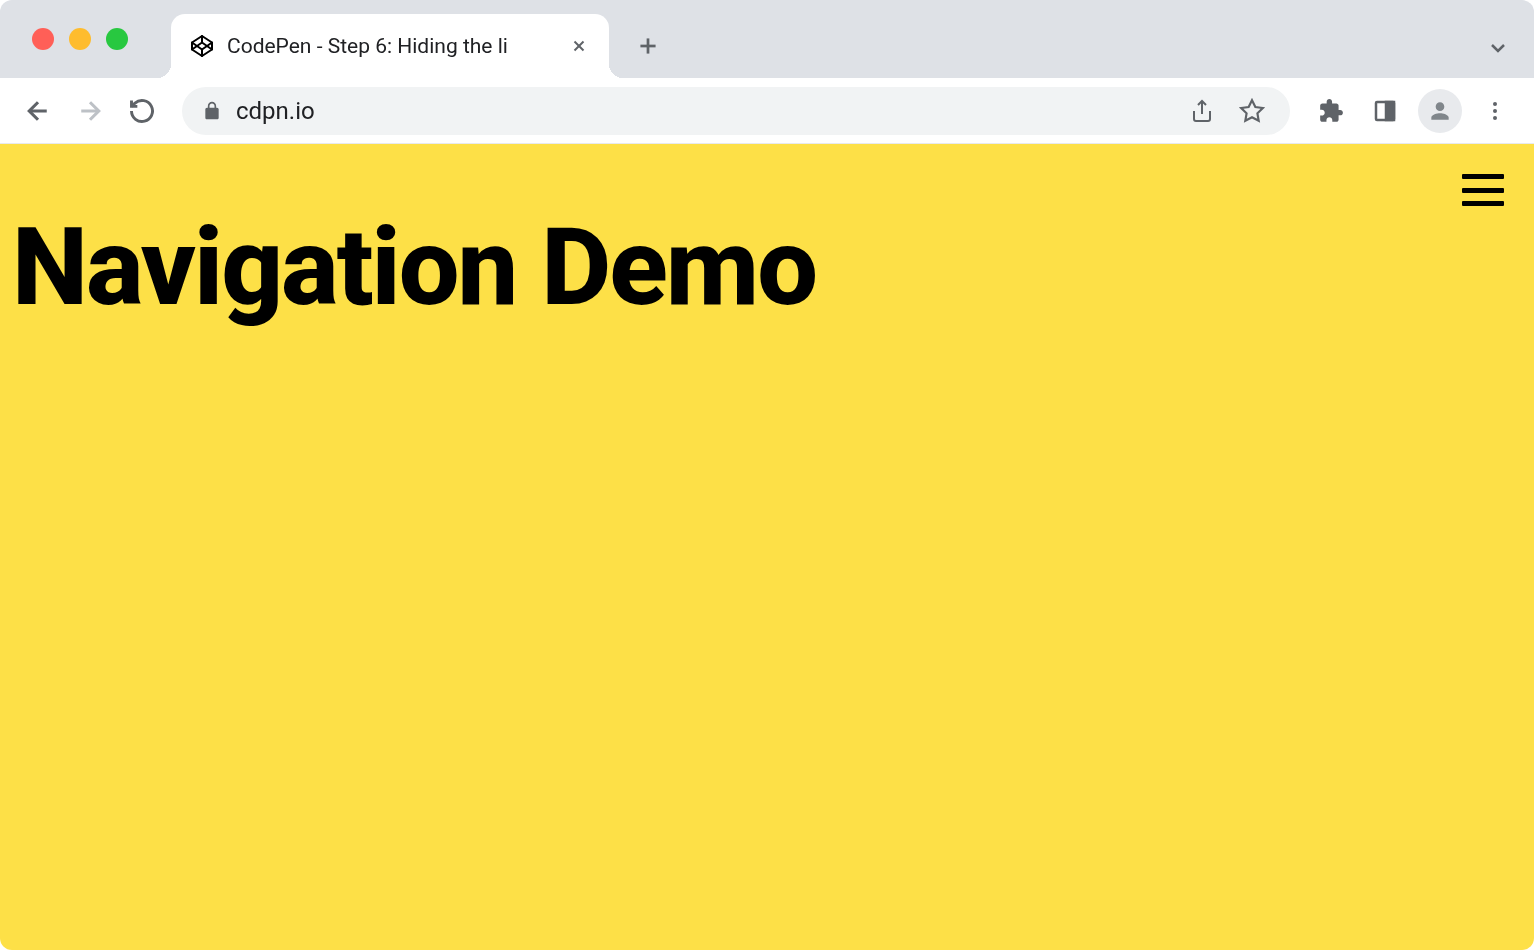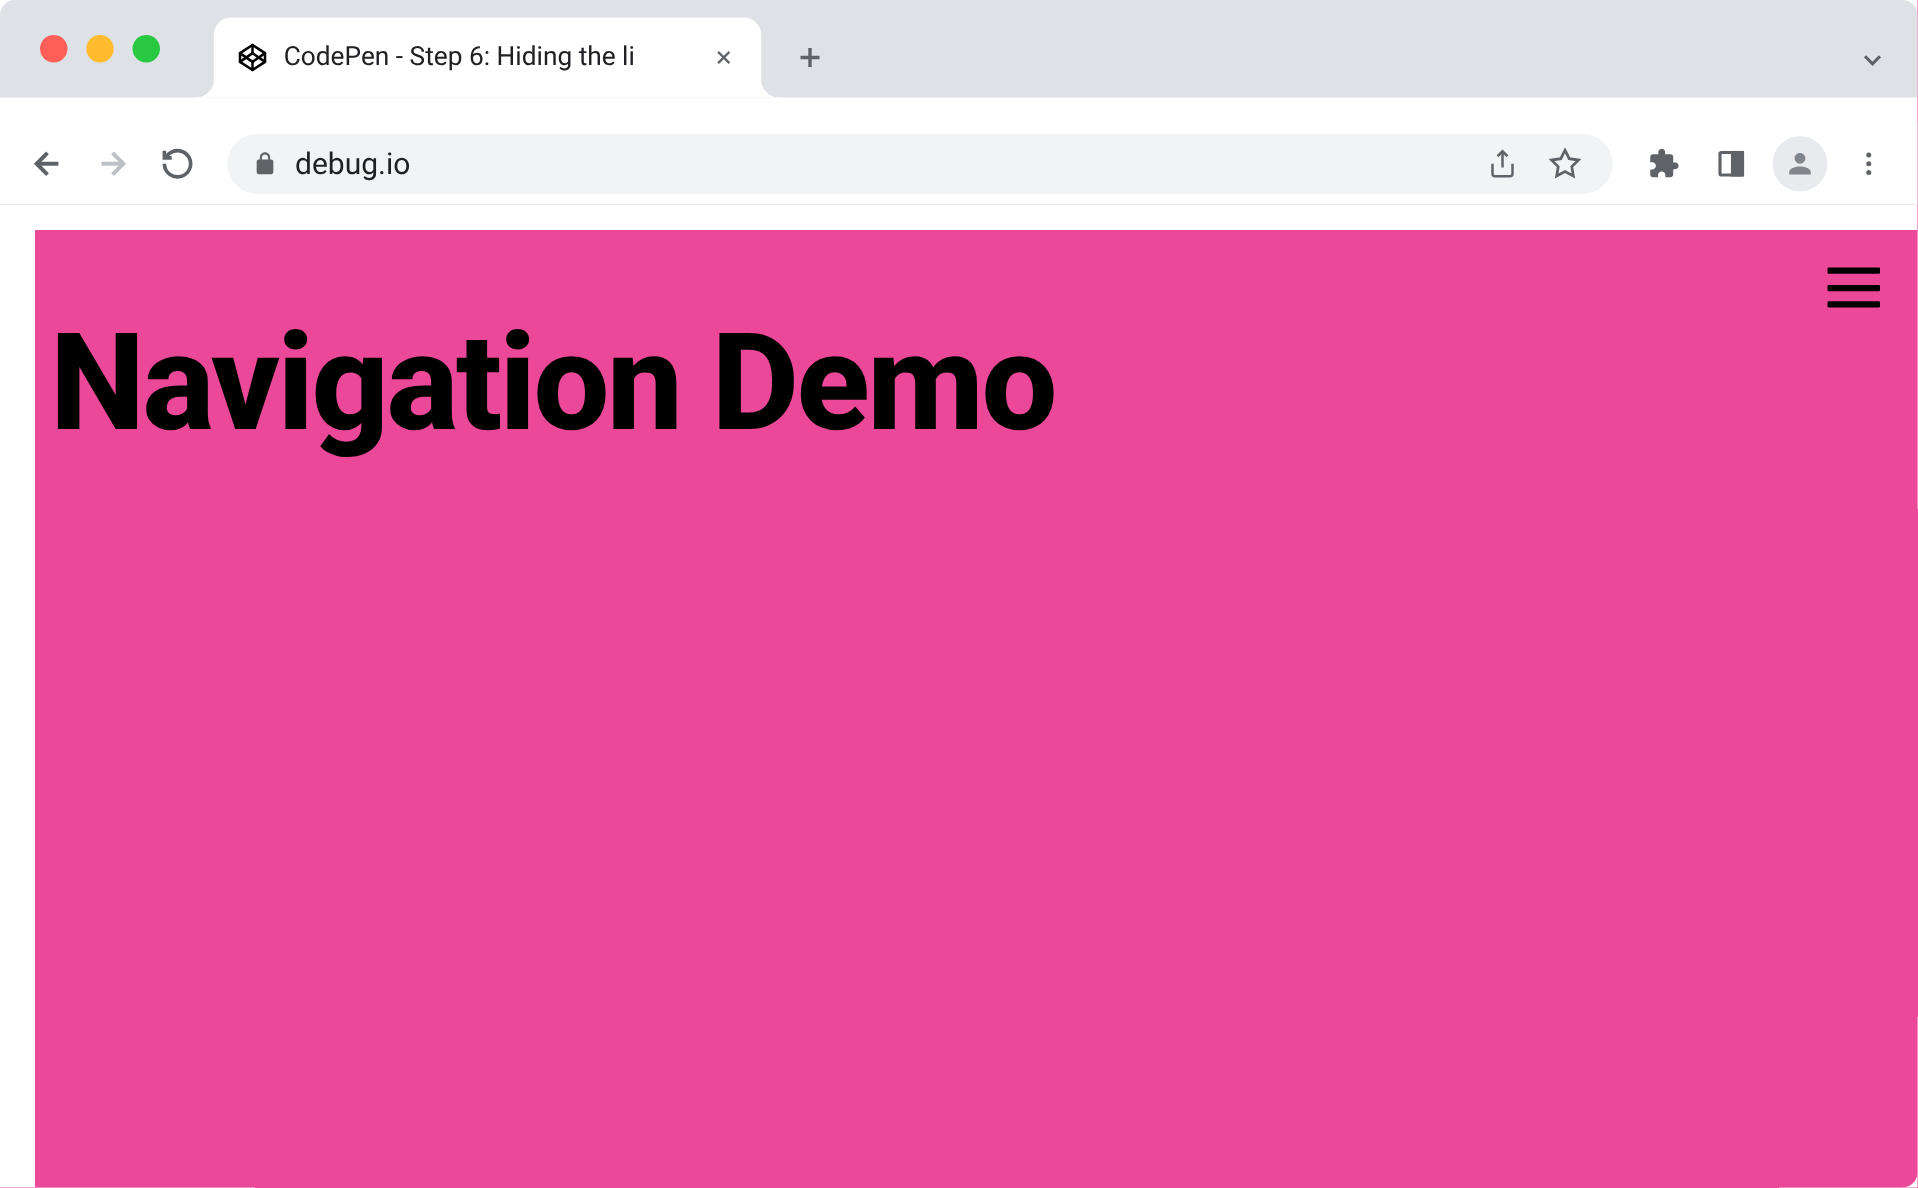--- a/index.html
+++ b/index.html
@@ -17,21 +17,20 @@
     }
     
     
     .browser-window {
       width: 100%;
       height: 100%;
       display: flex;
       flex-direction: column;
       border-radius: 12px;
       overflow: hidden;
-      gap: 20px;
     }
     
     
     .tab-bar {
       height: 78px;
       background: #dee1e6;
       display: flex;
       align-items: center;
       position: relative;
     }
@@ -236,24 +235,23 @@
       display: flex;
       align-items: center;
       justify-content: center;
       color: #5f6368;
       cursor: pointer;
     }
     
     
     .page-content {
       flex: 1;
-      background: #ec4899;
+      background: #fde047;
       position: relative;
       padding: 0;
-      margin-left: 28px;
     }
     
     .hamburger-menu {
       position: absolute;
       top: 30px;
       right: 30px;
       width: 42px;
       height: 32px;
       display: flex;
       flex-direction: column;
@@ -343,21 +341,21 @@
       </svg>
     </div>
 
     <div class="address-bar">
       <span class="lock-icon">
         <svg width="20" height="20" viewBox="0 0 24 24" fill="#5f6368">
           <path d="M18 8h-1V6c0-2.76-2.24-5-5-5S7 3.24 7 6v2H6c-1.1 0-2 .9-2 2v10c0 1.1.9 2 2 2h12c1.1 0 2-.9 2-2V10c0-1.1-.9-2-2-2zM9 6c0-1.66 1.34-3 3-3s3 1.34 3 3v2H9V6z"></path>
         </svg>
       </span>
       <div class="url-text">
-        <span class="url-domain">debug.io</span>
+        <span class="url-domain">cdpn.io</span>
       </div>
       <span class="address-action">
         <svg width="24" height="24" viewBox="0 0 24 24" fill="none" stroke="#5f6368" stroke-width="2">
           <path d="M4 12v8a2 2 0 0 0 2 2h12a2 2 0 0 0 2-2v-8"></path>
           <polyline points="16 6 12 2 8 6"></polyline>
           <line x1="12" y1="2" x2="12" y2="15"></line>
         </svg>
       </span>
       <span class="address-action">
         <svg width="26" height="26" viewBox="0 0 24 24" fill="none" stroke="#5f6368" stroke-width="2">

